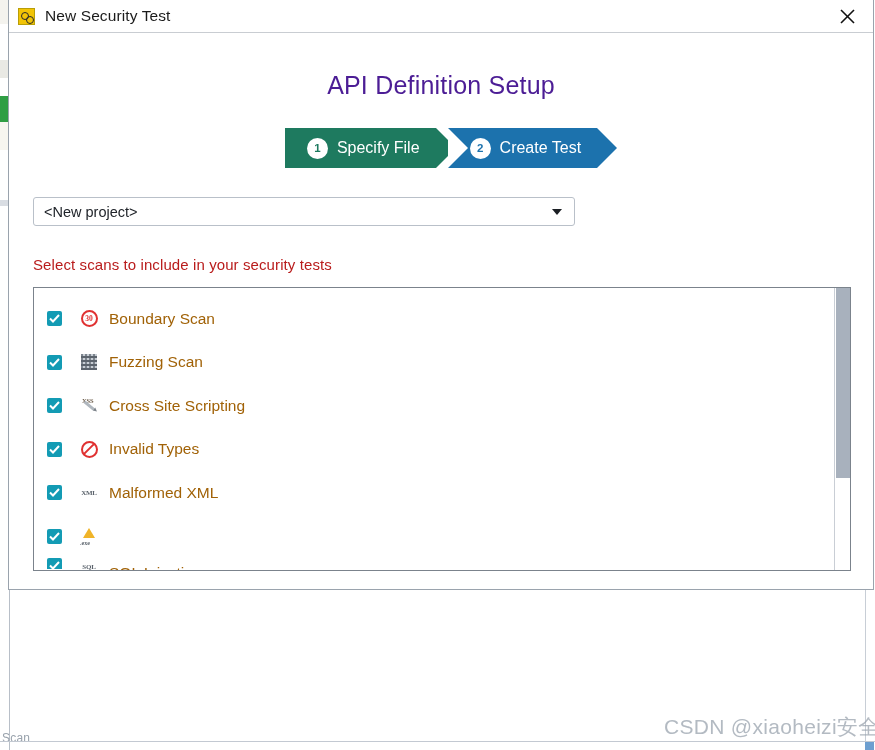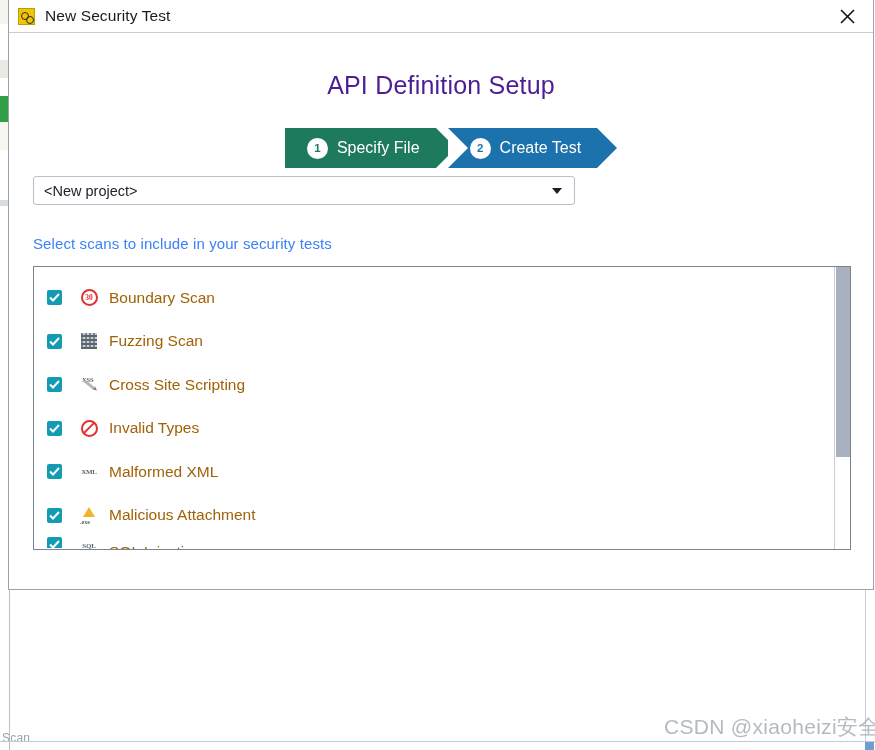--- a/index.html
+++ b/index.html
@@ -201,28 +201,28 @@
   .section-strong {
     margin-top: 44px;
     font-size: 15px;
     font-weight: bold;
     color: #6f7880;
     letter-spacing: 1.1px;
   }
   .section-light {
     margin-top: 30px;
     font-size: 15px;
-    color: #3b82f6;
+    color: #b91c1c;
     letter-spacing: .1px;
   }
 
   
   .select-box {
     position: relative;
-    margin-top: 8px;
+    margin-top: 29px;
     width: 542px; height: 29px;
     border: 1px solid #b9c0c9;
     border-radius: 3px;
     background: #ffffff;
     display: flex;
     align-items: center;
     padding: 0 10px;
     cursor: pointer;
   }
   .select-value {
@@ -580,21 +580,20 @@
               <svg width="11" height="9" viewBox="0 0 11 9">
                   <polyline points="1,4.5 4,7.5 10,1" fill="none" stroke="#fff" stroke-width="2"></polyline>
                 </svg>
             </span>
             <span class="scan-icon">
               <span class="ic-exe">
                 <span class="tri"></span>
                 <span class="lbl">.exe</span>
               </span>
             </span>
-            <span class="scan-label">Malicious Attachment</span>
           </div>
 
           <div class="scan-row clipped">
             <span class="cb">
               <svg width="11" height="9" viewBox="0 0 11 9">
                   <polyline points="1,4.5 4,7.5 10,1" fill="none" stroke="#fff" stroke-width="2"></polyline>
                 </svg>
             </span>
             <span class="scan-icon">
               <span class="ic-sql">SQL</span>

